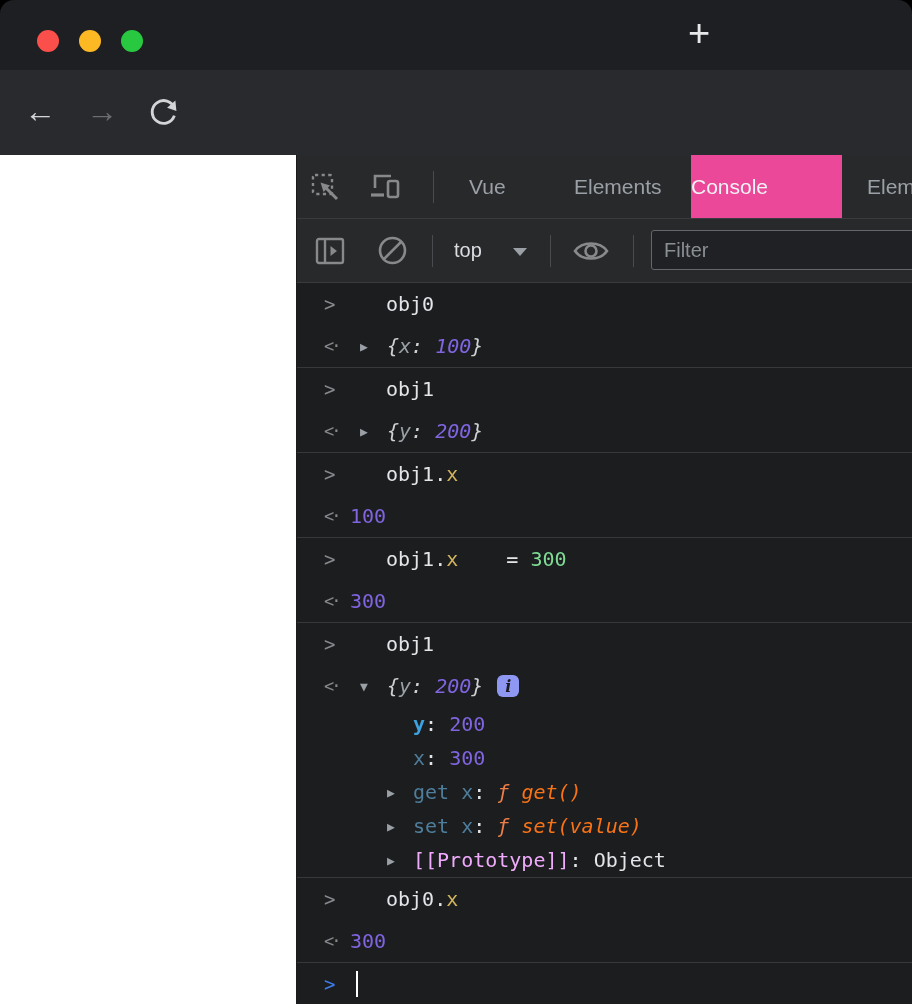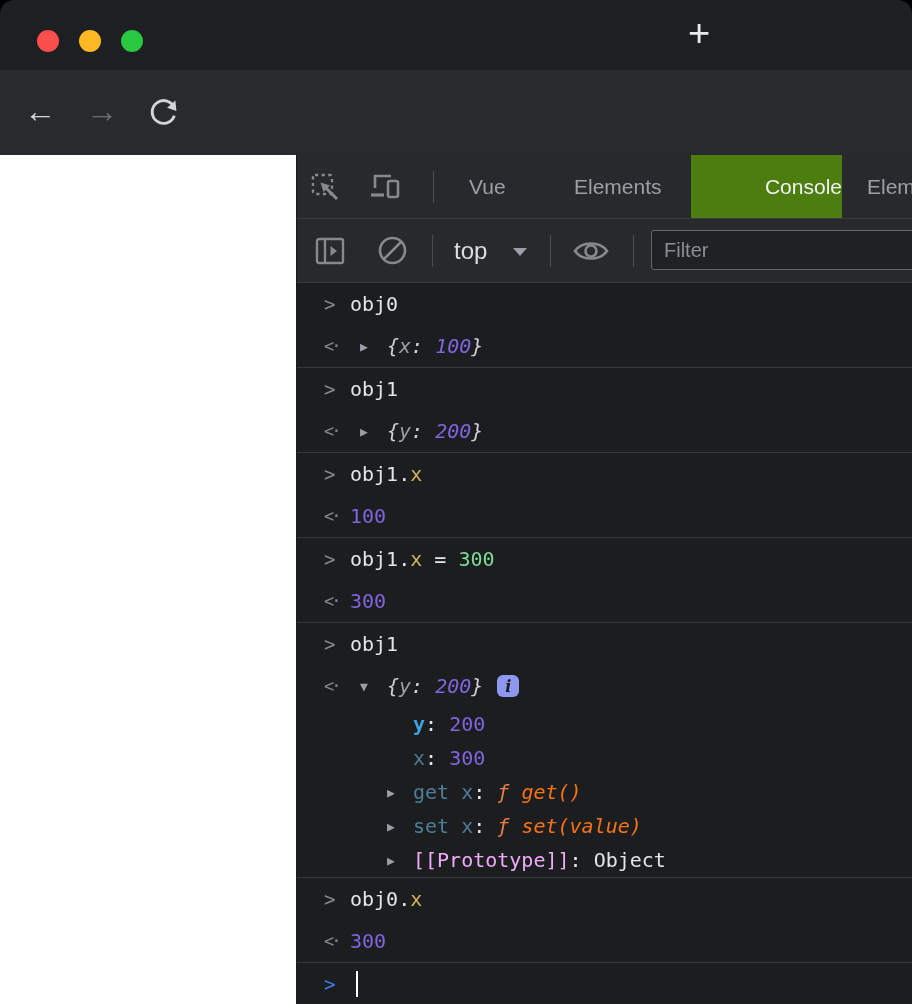--- a/index.html
+++ b/index.html
@@ -27,22 +27,22 @@
   .nav-reload{left:148px;top:27px;height:auto;line-height:normal;}
   
   .page{position:absolute;left:0;top:155px;width:296px;bottom:0;background:#ffffff;}
   .devtools{position:absolute;left:296px;top:155px;right:0;bottom:0;background:#28292b;
             border-left:1px solid #1a1b1d;box-sizing:border-box;overflow:hidden;}
   .dtrow1{position:absolute;left:0;top:0;right:0;height:63px;border-bottom:1px solid #3a3b3e;}
   .dtrow2{position:absolute;left:0;top:64px;right:0;height:63px;border-bottom:1px solid #3a3b3e;}
   .dticon{position:absolute;}
   .vsep{position:absolute;width:1px;top:16px;height:32px;background:#4a4b4e;}
   .dttab{position:absolute;top:0;height:63px;line-height:63px;font-size:21px;color:#9aa0a6;white-space:nowrap;}
-  .dttab.active{background:#4d7c0f;color:#f1f3f4;text-align:right;}
-  .ctx-label{position:absolute;left:157px;top:0;height:63px;line-height:63px;font-size:24px;color:#dbdee1;}
+  .dttab.active{background:#ec4899;color:#f1f3f4;text-align:left;}
+  .ctx-label{position:absolute;left:157px;top:0;height:63px;line-height:63px;font-size:20px;color:#dbdee1;}
   .ctx-caret{position:absolute;left:216px;top:29px;width:0;height:0;
              border-left:7px solid transparent;border-right:7px solid transparent;border-top:8px solid #9aa0a6;}
   .filter{position:absolute;left:354px;top:11px;width:280px;height:40px;background:#202124;
           border:1px solid #63666a;border-radius:3px;color:#dfe1e4;font-size:20px;
           padding:0 12px;outline:none;font-family:"Liberation Sans",sans-serif;box-sizing:border-box;}
   .filter::placeholder{color:#8a8f94;}
   
   .console{position:absolute;left:0;top:128px;right:0;bottom:0;background:#1c1d1f;overflow:hidden;}
   .crow{display:flex;align-items:center;height:42px;padding-left:27px;
         font-family:"DejaVu Sans Mono",monospace;font-size:20px;white-space:pre;}
@@ -51,21 +51,21 @@
   .marker{width:26px;flex:none;color:#86898d;font-size:19px;}
   .marker.ret{font-size:17px;letter-spacing:-3px;}
   .marker.blue{color:#3f7ce8;}
   .tri{width:27px;margin-left:10px;flex:none;color:#9aa0a6;font-size:13px;}
   .slot{width:26px;flex:none;color:#9aa0a6;font-size:13px;}
   .preview{font-style:italic;}
   .badge{width:22px;height:22px;border-radius:6px;background:#8e98f3;color:#1b1b22;
          font:italic bold 16px "DejaVu Serif",serif;display:flex;align-items:center;
          justify-content:center;margin-left:14px;flex:none;}
   .caret{width:2px;height:26px;background:#ffffff;margin-left:6px;}
-  .tk-plain{color:#e3e5e8;} .tk-prop{color:#d2b45c;} .tk-green{color:#7edc95;}
+  .tk-plain{color:#e3e5e8;margin-left:36px;} .tk-prop{color:#d2b45c;} .tk-green{color:#7edc95;}
   .tk-num{color:#8165e0;}  .tk-pv-brace{color:#ced0d4;} .tk-pv-key{color:#9aa0a6;}
   .tk-pv-num{color:#8165e0;}
   .kc-own{color:#3da2e0;font-weight:bold;} .kc-dim{color:#4e7e9b;} .kc-proto{color:#f0abfc;}
   .vc-num{color:#8165e0;} .vc-plain{color:#e3e5e8;}
   .fn-f{color:#ed7e47;font-style:italic;} .fn-sig{color:#f97316;font-style:italic;}
   .csep{color:#e3e5e8;}
 </style>
 </head>
 <body>
 

